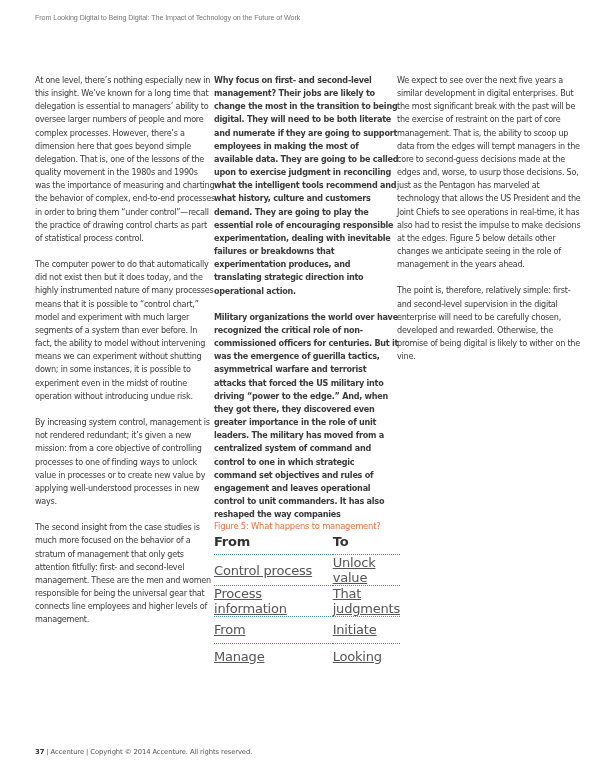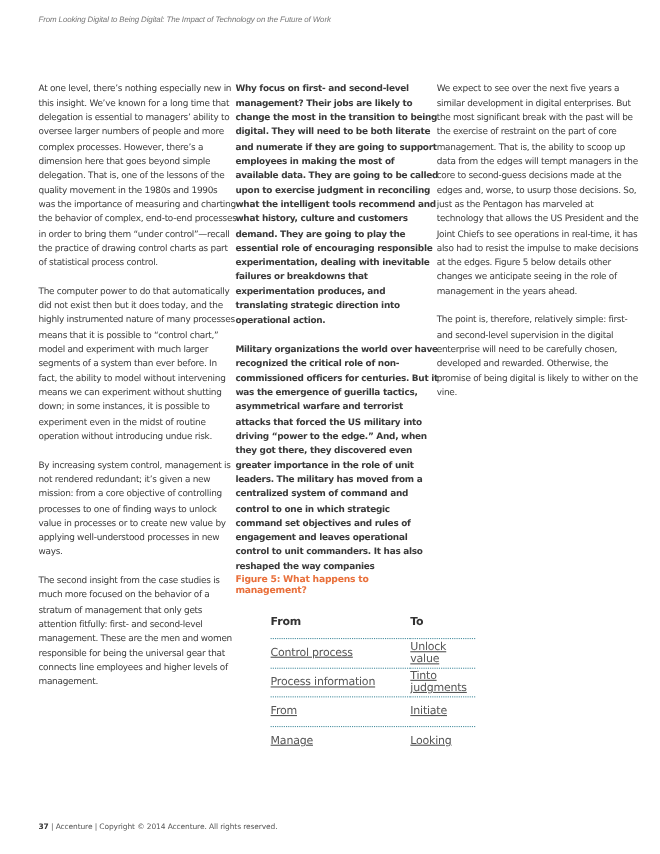--- a/index.html
+++ b/index.html
@@ -4,39 +4,38 @@
 <style>
   html, body { margin: 0; padding: 0; background: #ffffff; }
   body {
     width: 600px; height: 776px; position: relative; overflow: hidden;
     font-family: "DejaVu Sans", sans-serif; color: #3a3a3a;
   }
   .running-head {
     position: absolute; left: 35px; top: 13px;
     font-size: 7.2px; color: #777; letter-spacing: -0.1px;
     font-family: "Liberation Sans", sans-serif;
-    font-style: italic;
   }
   .col {
     position: absolute; top: 74px; width: 180px;
     font-size: 8.1px; line-height: 13.15px; letter-spacing: -0.25px;
   }
   .col p { margin: 0 0 13.15px 0; white-space: pre-line; }
   .col1 { left: 35px; }
   .col2 { left: 214px; width: 185px; font-weight: bold; }
   .col3 { left: 397px; width: 185px; }
 
   .figure {
     position: absolute; left: 214px; top: 521px; width: 186px;
   }
   .fig-title {
-    font-size: 8.4px; font-weight: bold; color: #e9703b;
-    letter-spacing: -0.2px; margin-bottom: 16px;
+    font-size: 8.4px; font-weight: normal; color: #e9703b;
+    letter-spacing: -0.2px; margin-bottom: 0;
   }
-  .fig-table { width: 186px; border-collapse: collapse; font-size: 10px; letter-spacing: -0.2px; margin-left: 32px; }
+  .fig-table { width: 186px; border-collapse: collapse; font-size: 13px; letter-spacing: -0.2px; }
   .fig-table th, .fig-table td {
     text-align: left; padding: 0; height: 25.5px; vertical-align: middle;
   }
   .fig-table th { font-weight: bold; color: #333; height: 20px; vertical-align: top; padding-top: 3px; }
   .fig-table tr { border-bottom: 1px dotted #4a8fa0; }
   .fig-table tr:last-child { border-bottom: none; }
   .fig-table .c1 { width: 127px; }
   .fig-table td { color: #555; text-decoration: underline; }
 
   .footer {
@@ -74,21 +73,21 @@
         <tr>
       <th class="c1">From</th>
       <th>To</th>
     </tr>
     <tr>
       <td class="c1">Control process</td>
       <td>Unlock value</td>
     </tr>
     <tr>
       <td class="c1">Process information</td>
-      <td>Tinto judgments</td>
+      <td>That judgments</td>
     </tr>
     <tr>
       <td class="c1">From</td>
       <td>Initiate</td>
     </tr>
     <tr>
       <td class="c1">Manage</td>
       <td>Looking</td>
     </tr>
   </tbody>

